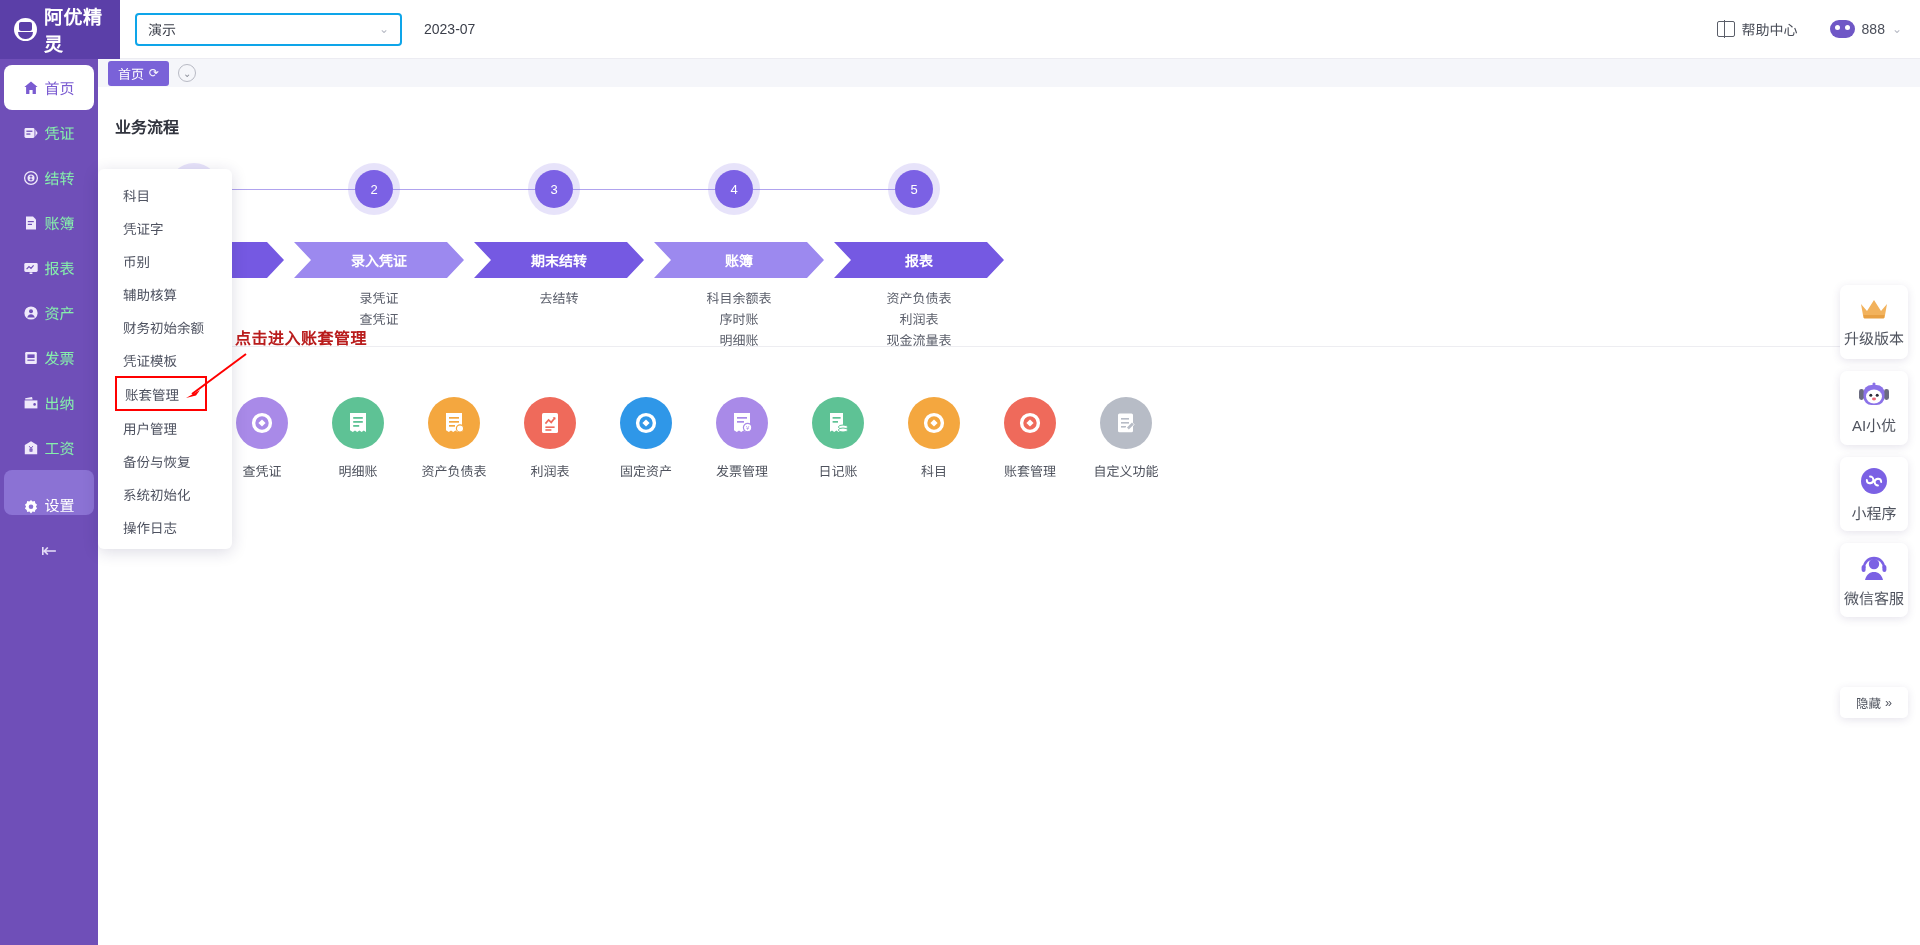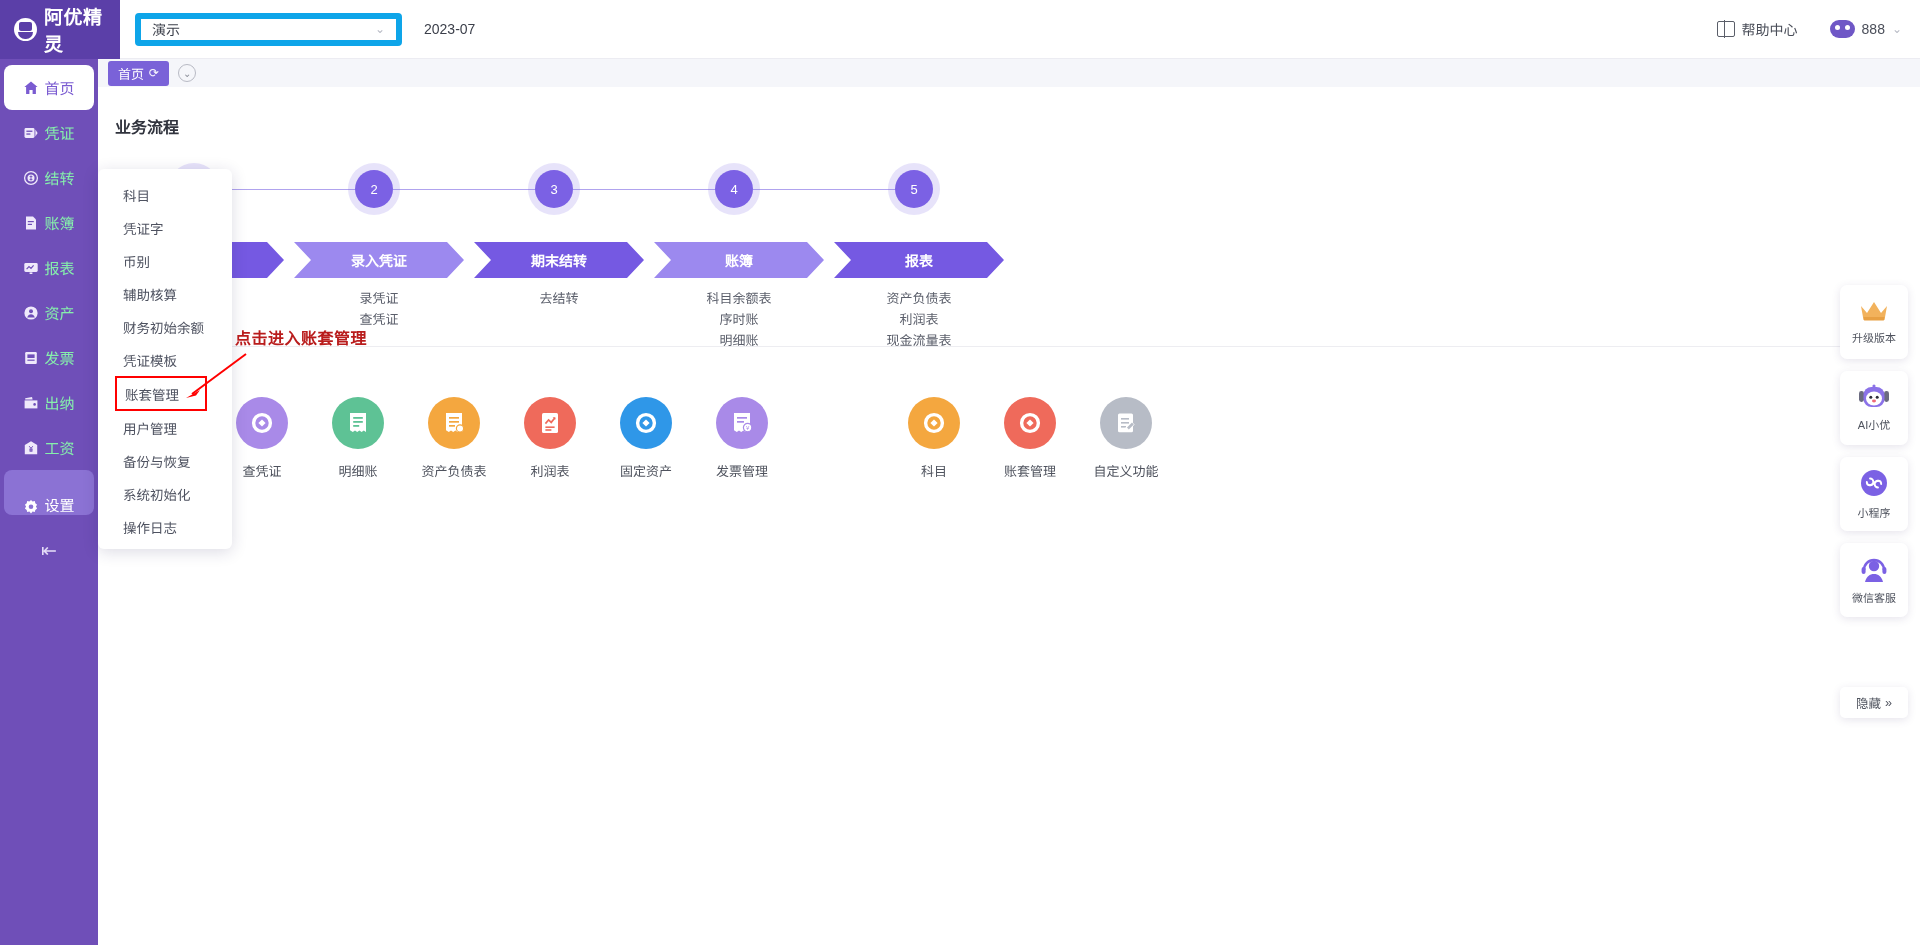--- a/index.html
+++ b/index.html
@@ -27,21 +27,21 @@
   .brand-logo:before{
     content:""; position:absolute; left:5px; top:4px;
     width:13px; height:9px; border-radius:2px; background:#5b3fa8;
   }
   .brand-logo:after{
     content:""; position:absolute; left:4px; top:14px;
     width:15px; height:7px; border-radius:0 0 8px 8px; background:#5b3fa8;
   }
   .book-select{
     margin-left:15px; width:267px; height:33px;
-    border:6px solid #0ea5e9; border-radius:4px; background:#fff;
+    border:2px solid #0ea5e9; border-radius:4px; background:#fff;
     display:flex; align-items:center; padding:0 11px;
     font-size:14px; color:#3b3f4a; cursor:pointer;
   }
   .book-select .val{ flex:1; }
   .chev{ color:#b9bcc6; font-size:12px; }
   .period{
     margin-left:22px; font-size:14px; color:#3b3f4a;
   }
   .topright{
     margin-left:auto; display:flex; align-items:center; gap:32px; padding-right:18px;
@@ -191,21 +191,21 @@
   .dock{
     position:absolute; right:12px; top:285px; width:68px; z-index:45;
     display:flex; flex-direction:column; gap:12px; align-items:center;
   }
   .dock-btn{
     width:68px; height:74px; background:#fff; border-radius:7px;
     box-shadow:0 2px 9px rgba(60,50,110,.13);
     display:flex; flex-direction:column; align-items:center; justify-content:center;
     gap:6px; cursor:pointer;
   }
-  .dock-label{ font-size:11px; color:#4f535e;text-align:center; }
+  .dock-label{ font-size:15px; color:#4f535e;text-align:center; }
   .hidebtn{
     position:absolute; right:12px; top:687px; z-index:45;
     width:68px; height:31px; background:#fff; border-radius:5px;
     box-shadow:0 2px 9px rgba(60,50,110,.13);
     display:flex; align-items:center; justify-content:center; gap:4px;
     font-size:12.5px; color:#4f535e; cursor:pointer;
   }
 </style>
 </head>
 <body>
@@ -441,20 +441,32 @@
       <div class="sc-circle" style="background:#a98ae8;">
         <svg width="24" height="26" viewBox="0 0 24 26">
             <path fill="#fff" d="M4 3h16v19l-2.2-1.6L15.6 22l-2.2-1.6L11.2 22 9 20.4 6.8 22 4 20.2z"></path>
             <rect x="7" y="7" width="10" height="1.7" fill="#a98ae8"></rect>
             <rect x="7" y="11" width="7" height="1.7" fill="#a98ae8"></rect>
             <circle cx="17.6" cy="17.6" r="4.2" fill="#fff" stroke="#a98ae8" stroke-width="1.2"></circle>
             <text x="17.6" y="20" font-size="6" fill="#a98ae8" text-anchor="middle">¥</text>
           </svg>
       </div>
       <div class="sc-label">发票管理</div>
+    </div>
+    <div class="sc" style="left:692px;">
+      <div class="sc-circle" style="background:#5ec295;">
+        <svg width="24" height="26" viewBox="0 0 24 26">
+            <path fill="#fff" d="M4 3h13v19l-2.2-1.6L12.6 22l-2.2-1.6L8.2 22 6 20.4 4 21.8z"></path>
+            <rect x="6.6" y="7" width="8" height="1.7" fill="#5ec295"></rect>
+            <rect x="6.6" y="11" width="5.4" height="1.7" fill="#5ec295"></rect>
+            <ellipse cx="17" cy="17" rx="4.6" ry="2" fill="#fff" stroke="#5ec295" stroke-width="1"></ellipse>
+            <ellipse cx="17" cy="20" rx="4.6" ry="2" fill="#fff" stroke="#5ec295" stroke-width="1"></ellipse>
+          </svg>
+      </div>
+      <div class="sc-label">日记账</div>
     </div>
     <div class="sc" style="left:788px;">
       <div class="sc-circle" style="background:#f4a73f;">
         <svg width="26" height="26" viewBox="0 0 26 26">
             <circle cx="13" cy="13" r="8.4" fill="none" stroke="#fff" stroke-width="3.4"></circle>
             <path fill="#fff" d="M13 9.4 16.6 13 13 16.6 9.4 13z"></path>
           </svg>
       </div>
       <div class="sc-label">科目</div>
     </div>

